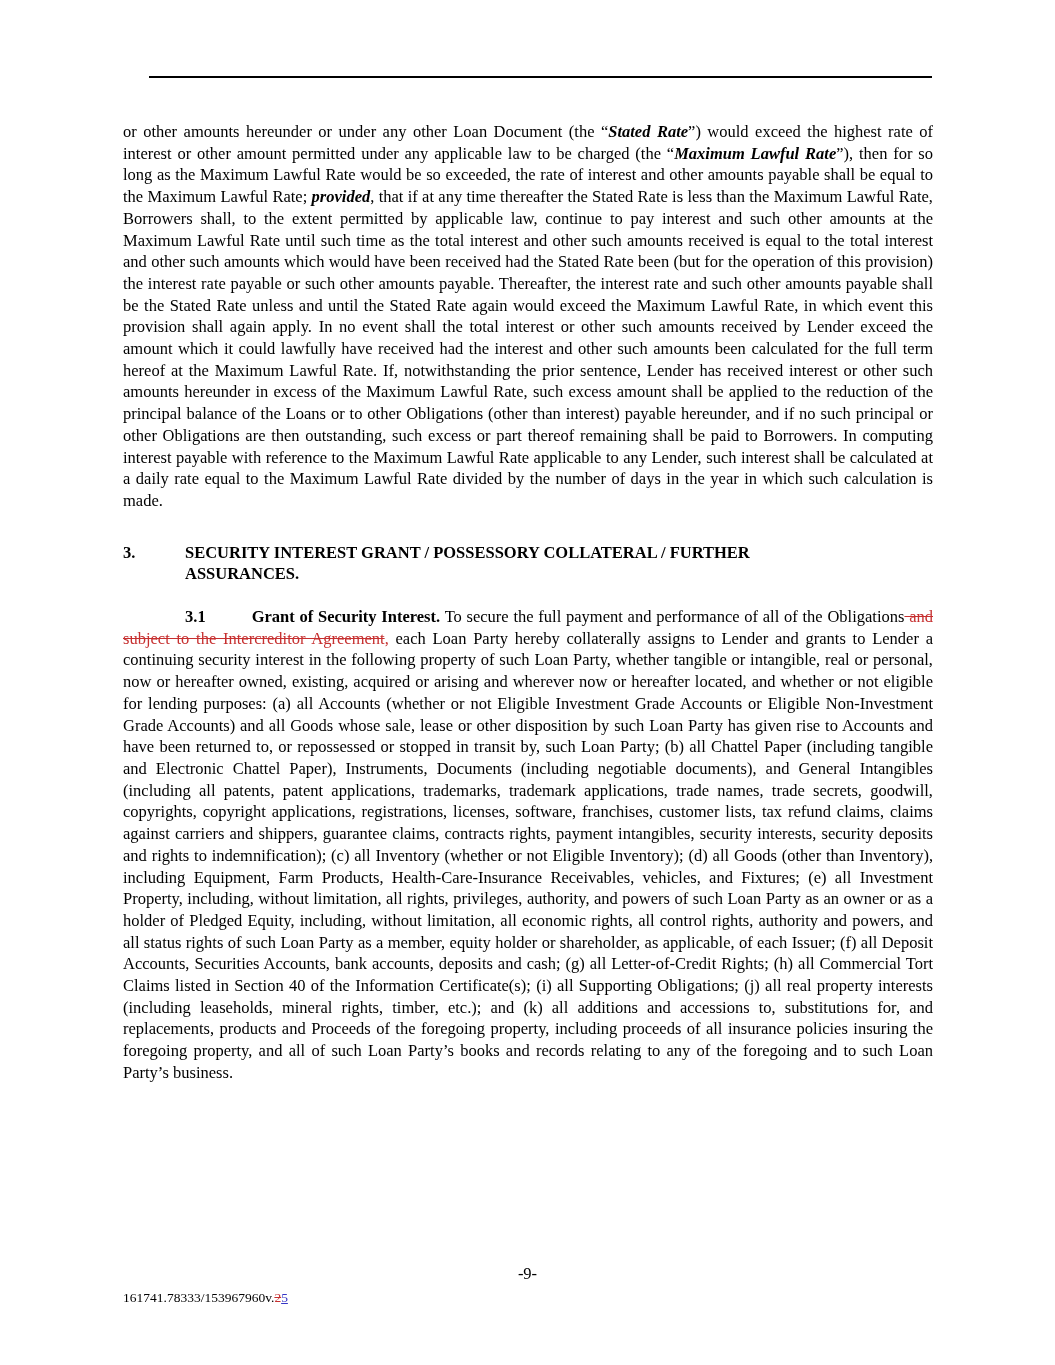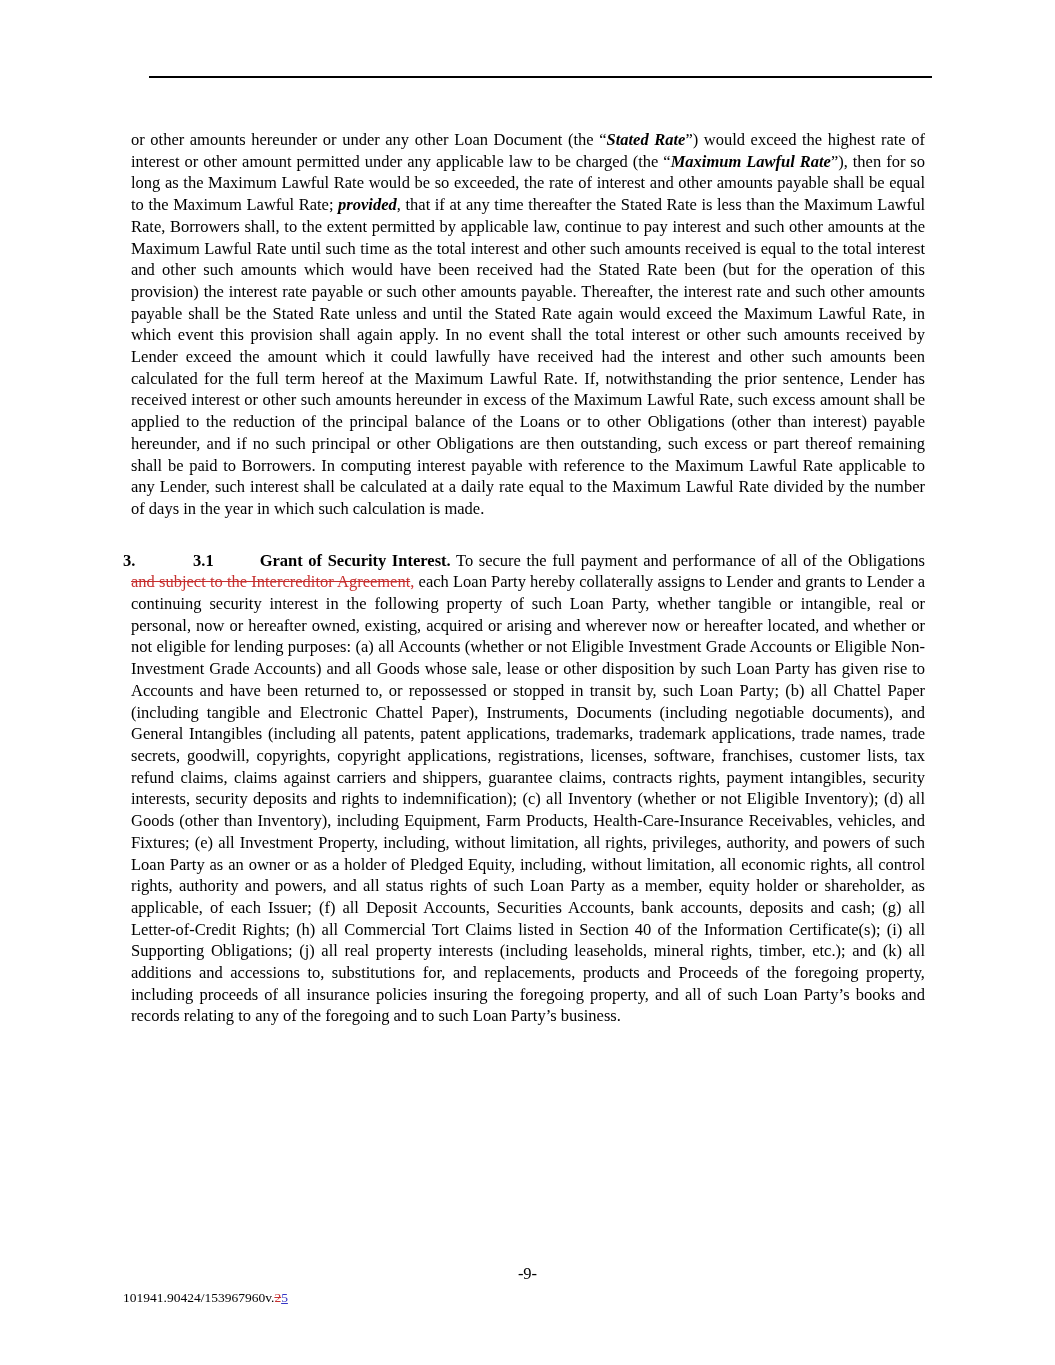--- a/index.html
+++ b/index.html
@@ -17,21 +17,21 @@
     left:149px;top:76px;
     width:783px;height:2px;
     background:#000000;
   }
   .content{
     position:absolute;
     left:123px;top:121px;
     width:810px;
   }
   .body-para{
-    margin:8px;
+    margin:0;
     font-size:16.5px;
     line-height:21.7px;
     text-align:justify;
   }
   .section-heading{
     position:relative;
     margin-top:30px;
     padding-left:62px;
     font-size:16.5px;
     line-height:21.7px;
@@ -73,27 +73,29 @@
 <div class="page">
 
   <div class="top-rule"></div>
 
   <div class="content">
 
     <p class="body-para"><span>or other amounts hereunder or under any other Loan Document (the “</span><span class="seg-bi">Stated Rate</span><span>”) would exceed the highest rate of interest or other amount permitted under any applicable law to be charged (the “</span><span class="seg-bi">Maximum Lawful Rate</span><span>”), then for so long as the Maximum Lawful Rate would be so exceeded, the rate of interest and other amounts payable shall be equal to the Maximum Lawful Rate; </span><span class="seg-bi">provided</span><span>, that if at any time thereafter the Stated Rate is less than the Maximum Lawful Rate, Borrowers shall, to the extent permitted by applicable law, continue to pay interest and such other amounts at the Maximum Lawful Rate until such time as the total interest and other such amounts received is equal to the total interest and other such amounts which would have been received had the Stated Rate been (but for the operation of this provision) the interest rate payable or such other amounts payable.  Thereafter, the interest rate and such other amounts payable shall be the Stated Rate unless and until the Stated Rate again would exceed the Maximum Lawful Rate, in which event this provision shall again apply.  In no event shall the total interest or other such amounts received by Lender exceed the amount which it could lawfully have received had the interest and other such amounts been calculated for the full term hereof at the Maximum Lawful Rate. If, notwithstanding the prior sentence, Lender has received interest or other such amounts hereunder in excess of the Maximum Lawful Rate, such excess amount shall be applied to the reduction of the principal balance of the Loans or to other Obligations (other than interest) payable hereunder, and if no such principal or other Obligations are then outstanding, such excess or part thereof remaining shall be paid to Borrowers.  In computing interest payable with reference to the Maximum Lawful Rate applicable to any Lender, such interest shall be calculated at a daily rate equal to the Maximum Lawful Rate divided by the number of days in the year in which such calculation is made.</span></p>
 
     <div class="section-heading">
       <span class="heading-number">3.</span>
+      <div>SECURITY INTEREST GRANT / POSSESSORY COLLATERAL / FURTHER</div>
+      <div>ASSURANCES.</div>
     </div>
 
     <p class="body-para para-grant"><span class="seg-b">3.1</span><span class="seg-tab"></span><span class="seg-b">Grant of Security Interest.</span><span>  To secure the full payment and performance of all of the Obligations</span><span class="seg-rs"> and subject to the Intercreditor Agreement</span><span class="seg-r">,</span><span> each Loan Party hereby collaterally assigns to Lender and grants to Lender a continuing security interest in the following property of such Loan Party, whether tangible or intangible, real or personal, now or hereafter owned, existing, acquired or arising and wherever now or hereafter located, and whether or not eligible for lending purposes:  (a) all Accounts (whether or not Eligible Investment Grade Accounts or Eligible Non-Investment Grade Accounts) and all Goods whose sale, lease or other disposition by such Loan Party has given rise to Accounts and have been returned to, or repossessed or stopped in transit by, such Loan Party; (b) all Chattel Paper (including tangible and Electronic Chattel Paper), Instruments, Documents (including negotiable documents), and General Intangibles (including all patents, patent applications, trademarks, trademark applications, trade names, trade secrets, goodwill, copyrights, copyright applications, registrations, licenses, software, franchises, customer lists, tax refund claims, claims against carriers and shippers, guarantee claims, contracts rights, payment intangibles, security interests, security deposits and rights to indemnification); (c) all Inventory (whether or not Eligible Inventory); (d) all Goods (other than Inventory), including Equipment, Farm Products, Health-Care-Insurance Receivables, vehicles, and Fixtures; (e) all Investment Property, including, without limitation, all rights, privileges, authority, and powers of such Loan Party as an owner or as a holder of Pledged Equity, including, without limitation, all economic rights, all control rights, authority and powers, and all status rights of such Loan Party as a member, equity holder or shareholder, as applicable, of each Issuer; (f) all Deposit Accounts, Securities Accounts, bank accounts, deposits and cash; (g) all Letter-of-Credit Rights; (h) all Commercial Tort Claims listed in Section 40 of the Information Certificate(s); (i) all Supporting Obligations; (j) all real property interests (including leaseholds, mineral rights, timber, etc.); and (k) all additions and accessions to, substitutions for, and replacements, products and Proceeds of the foregoing property, including proceeds of all insurance policies insuring the foregoing property, and all of such Loan Party’s books and records relating to any of the foregoing and to such Loan Party’s business.</span></p>
 
   </div>
 
   <div class="footer-page">
     <span>-9-</span>
   </div>
 
   <div class="footer-ref">
-    <span>101941.90424/153967960v.</span><span class="ref-del">2</span><span class="ref-ins">5</span>
+    <span>161741.78333/153967960v.</span><span class="ref-del">2</span><span class="ref-ins">5</span>
   </div>
 
 </div>
 
 </body></html>

